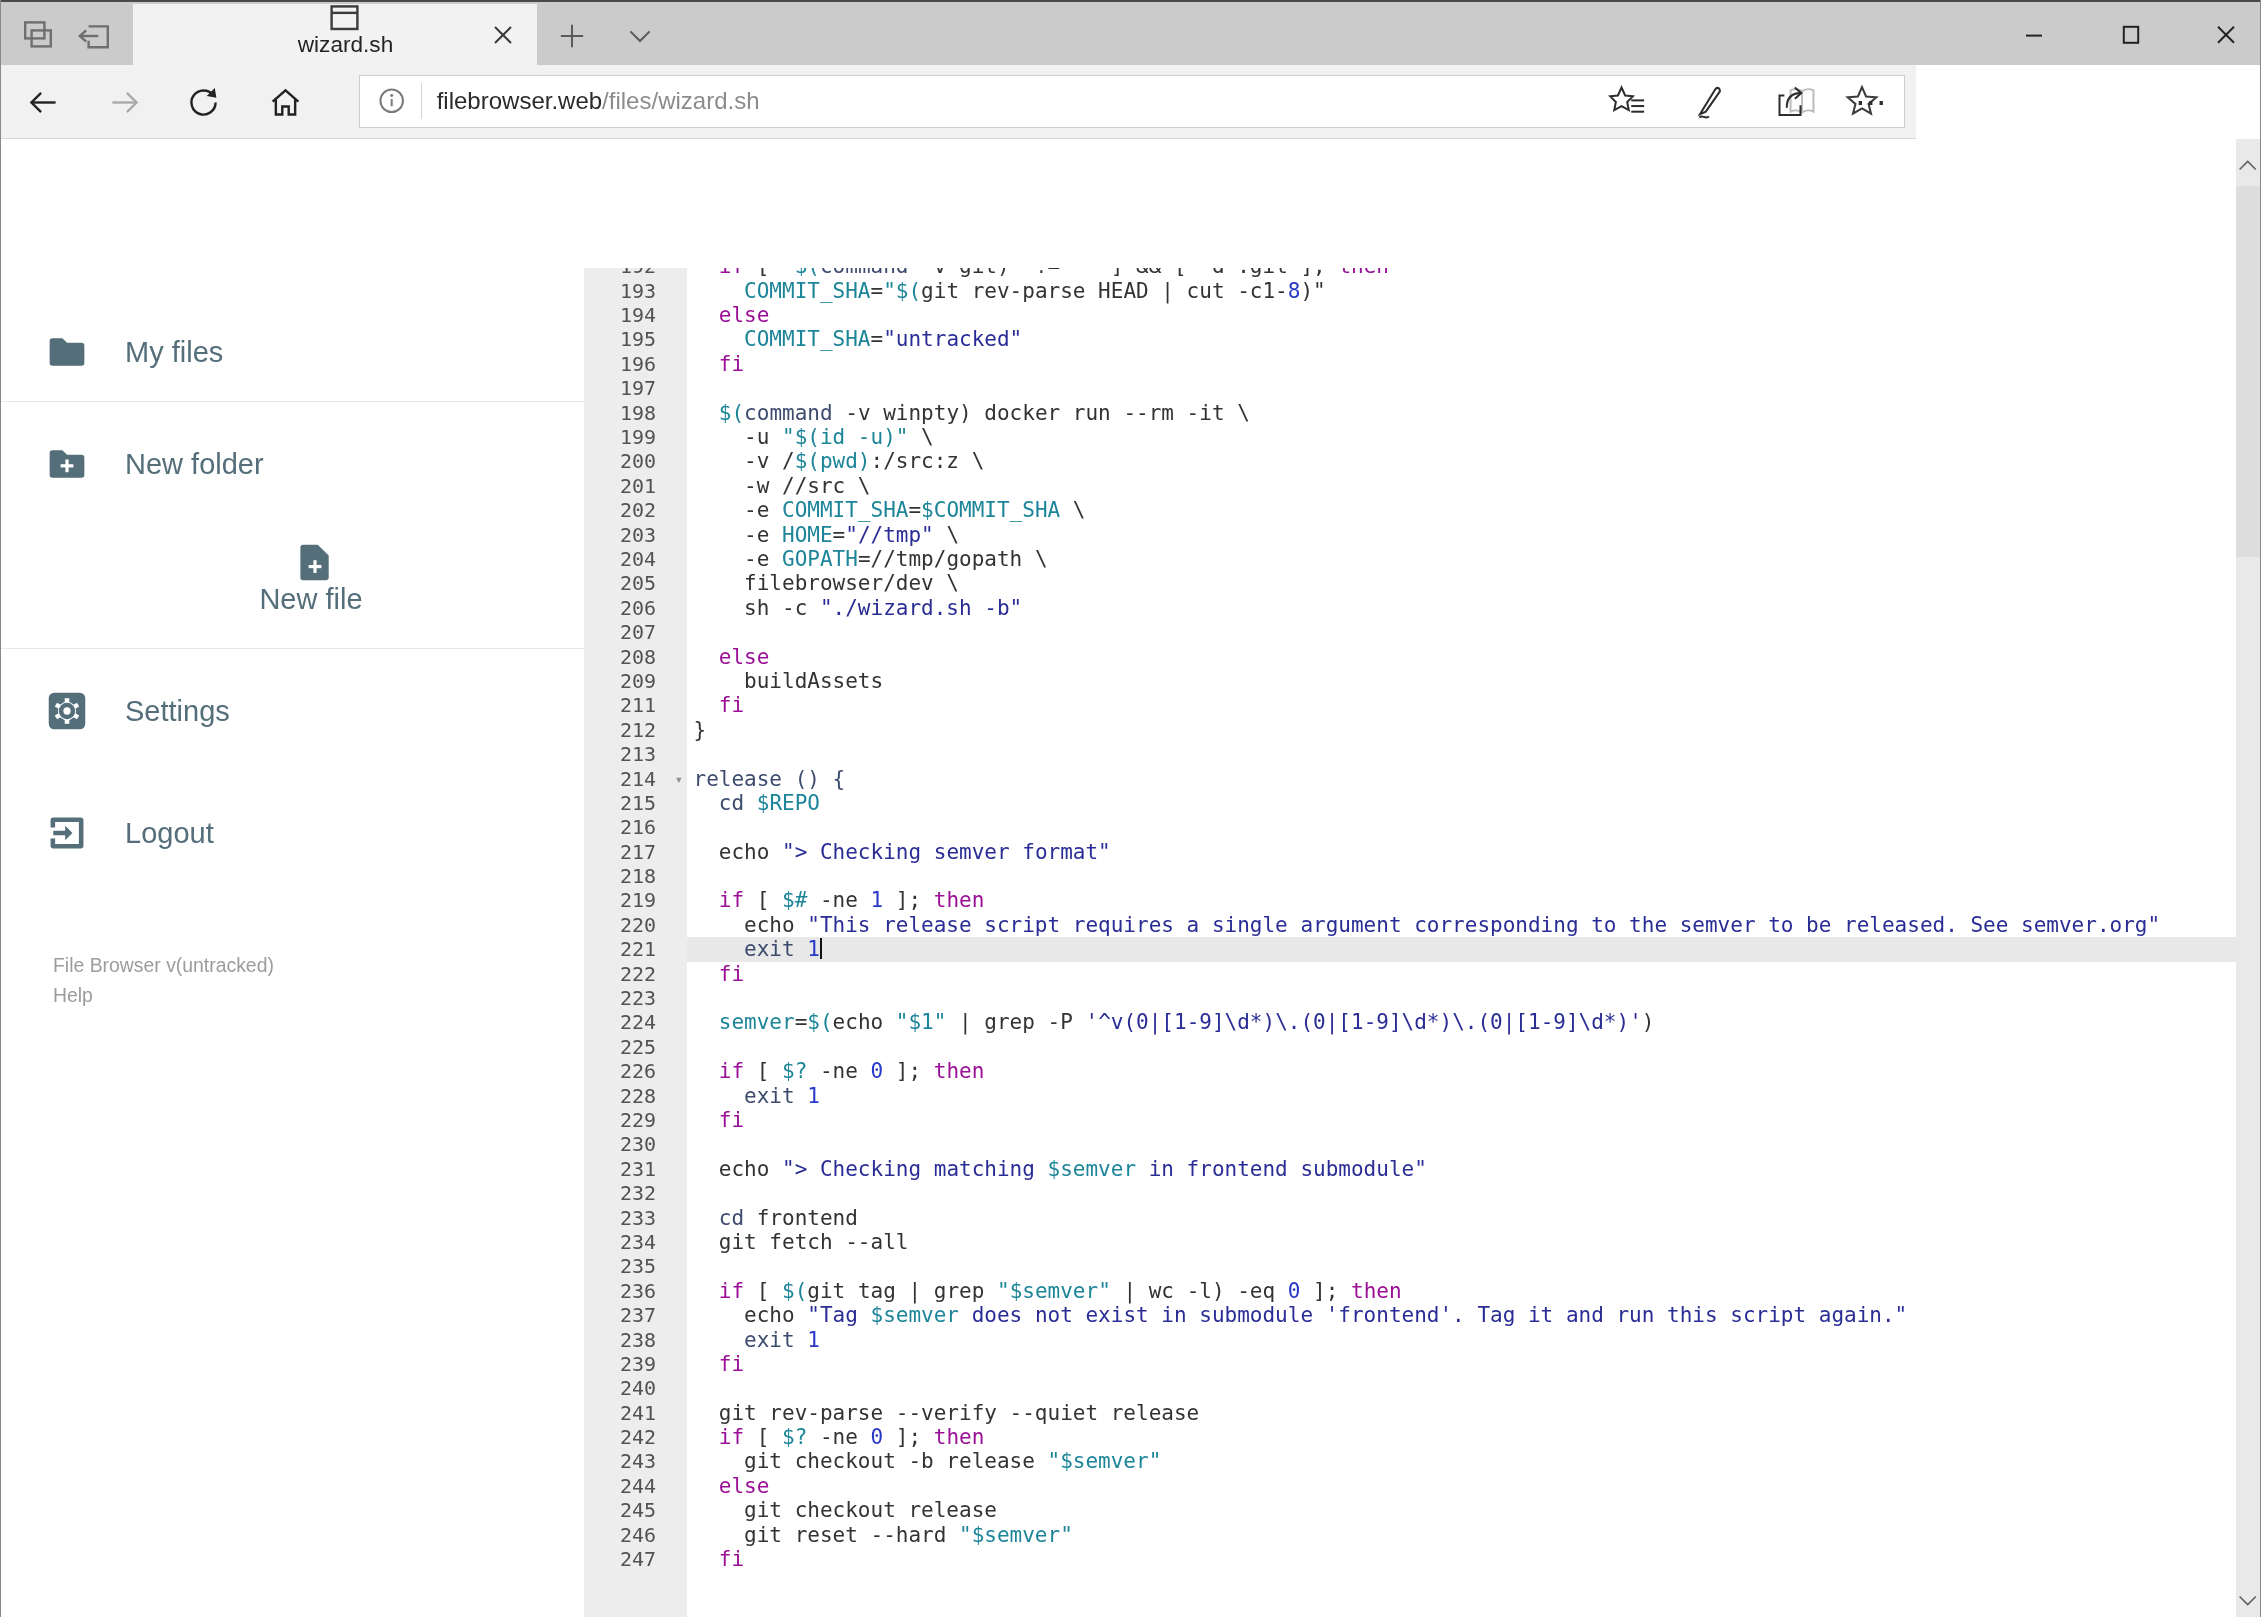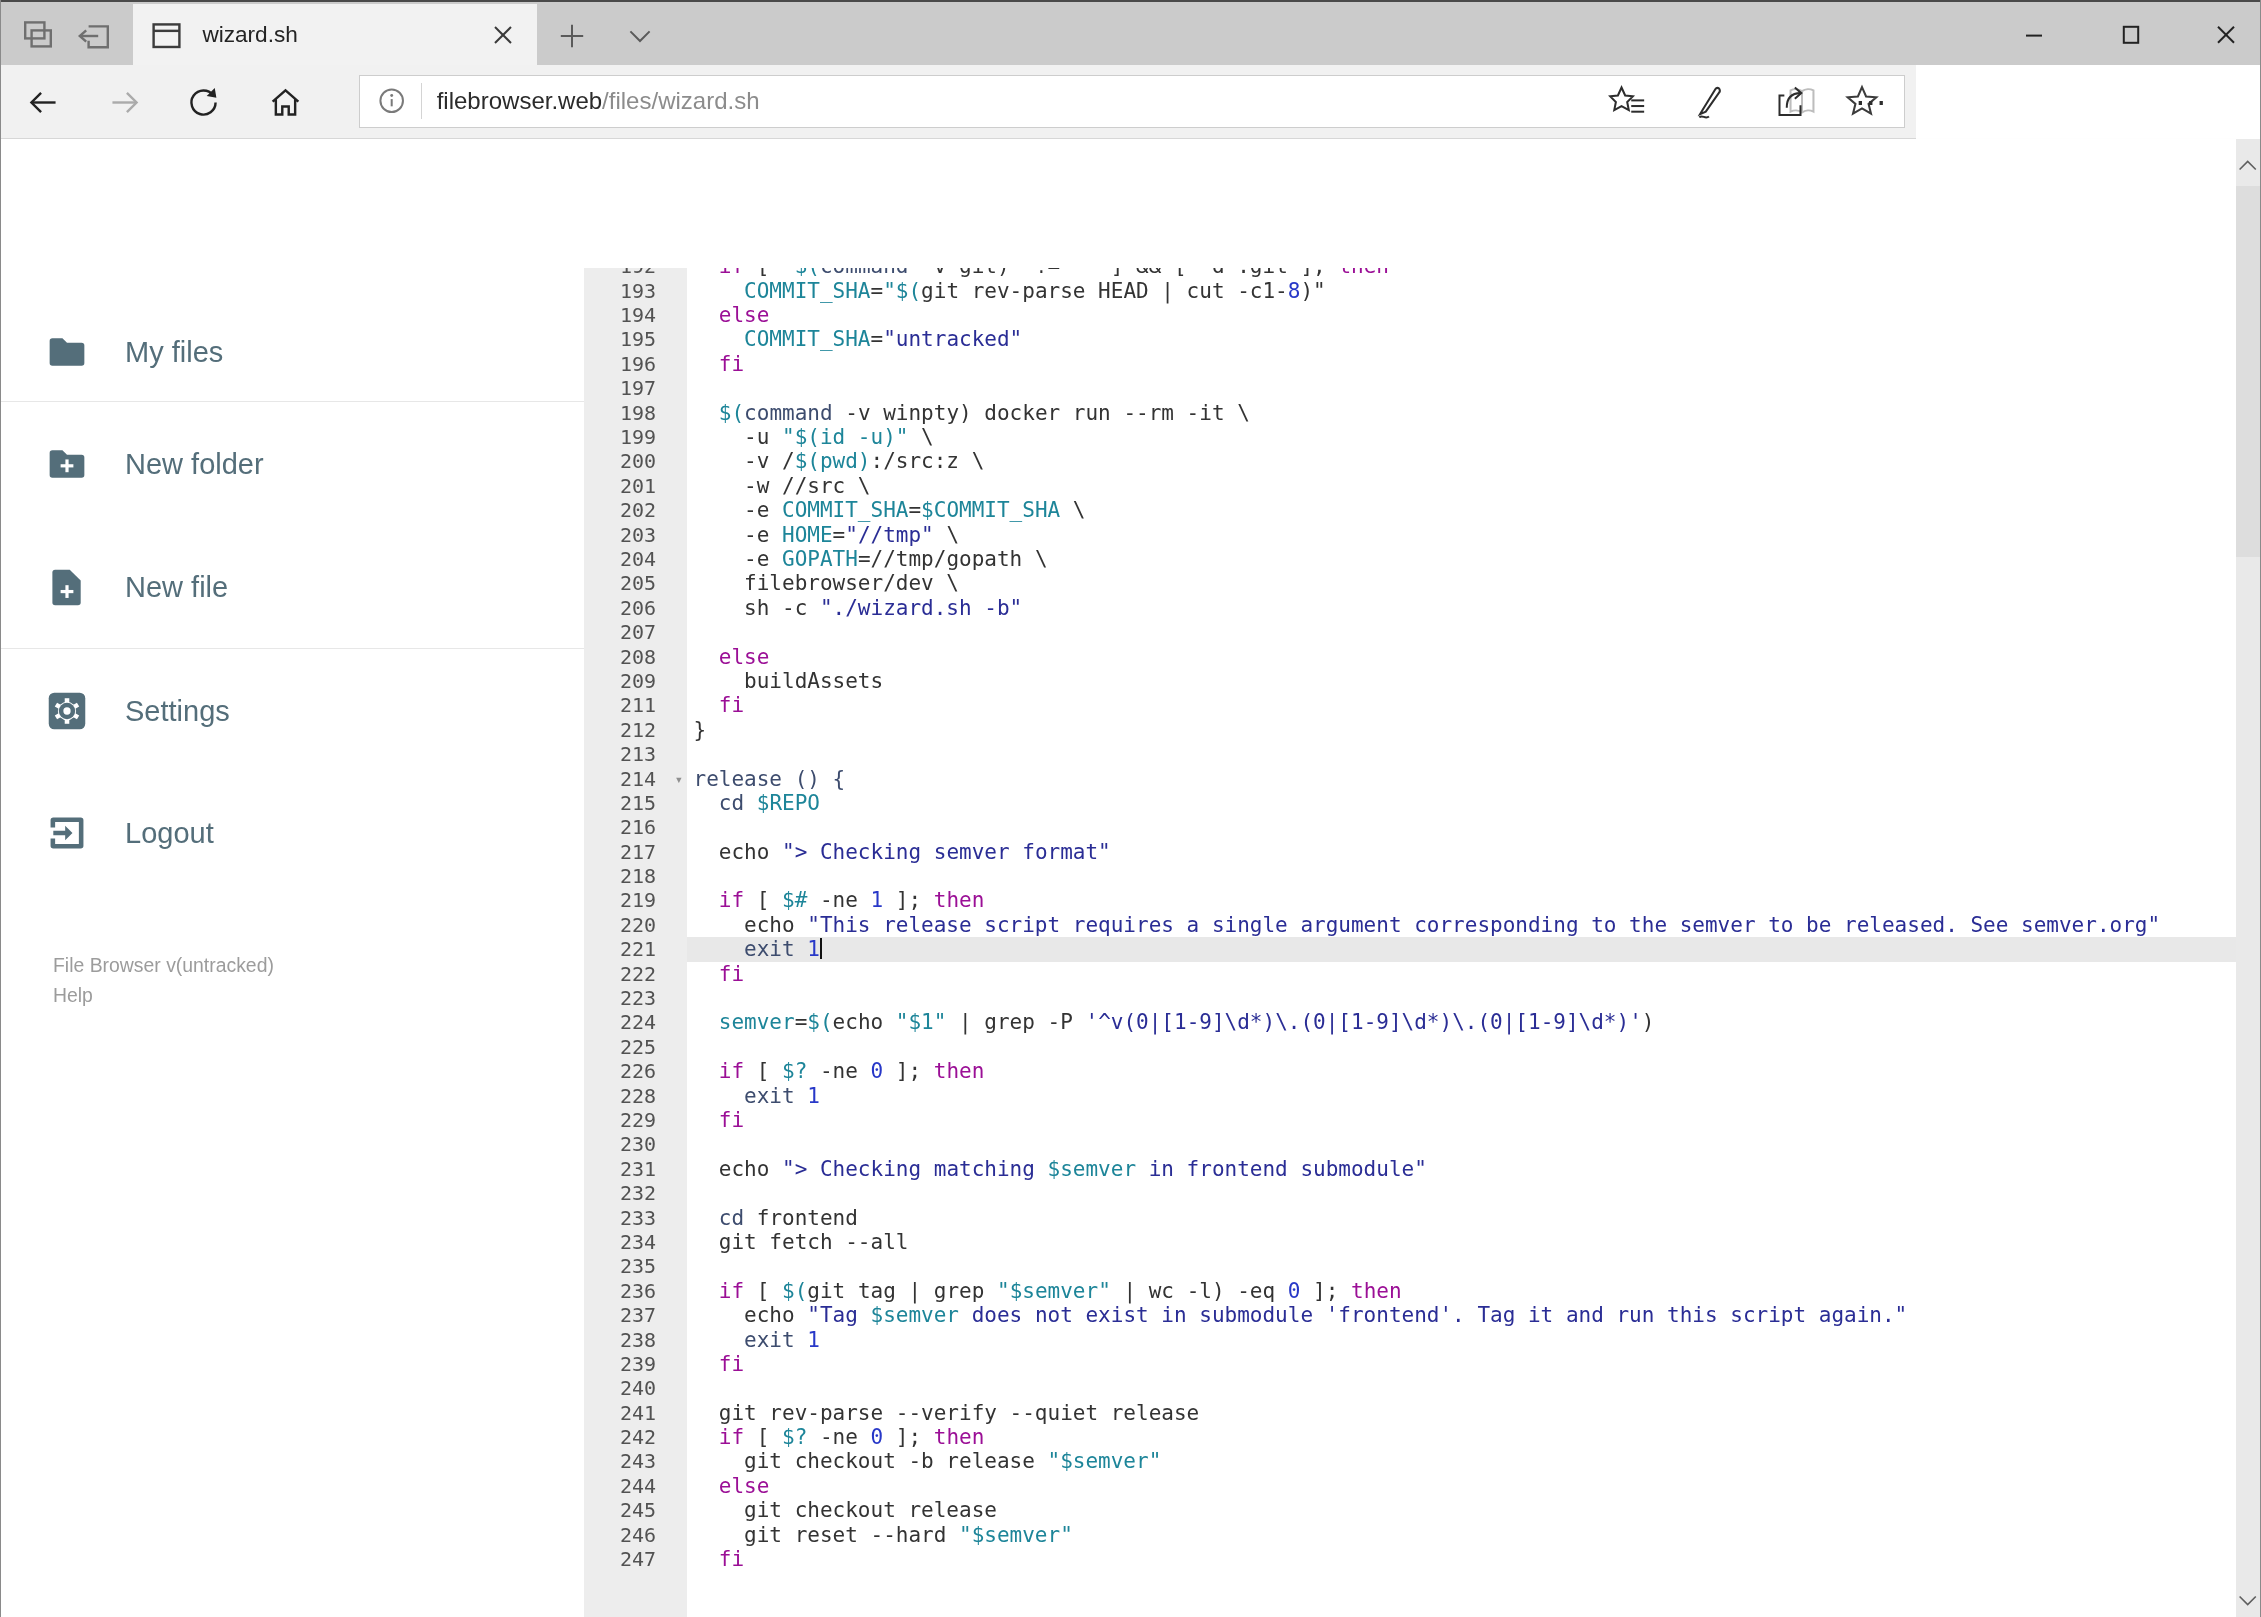--- a/index.html
+++ b/index.html
@@ -4,21 +4,21 @@
 <style>
   html,body{margin:0;padding:0;}
   body{
     width:2261px;height:1617px;position:relative;overflow:hidden;
     font-family:"Liberation Sans",sans-serif;background:#ffffff;
     border-left:0.8px solid #8a8a8a;border-right:0.8px solid #8a8a8a;box-sizing:border-box;
   }
   
   .titlebar{position:absolute;left:0;top:0;width:2261px;height:65px;background:#cbcbcb;border-top:2.4px solid #4a4a4a;box-sizing:border-box;}
   .tb-icon{position:absolute;top:18px;width:36px;height:32px;}
-  .tab{position:absolute;left:132px;top:2.4px;width:404px;height:62px;background:#f2f2f2;display:flex;align-items:center;}
+  .tab{position:absolute;left:132px;top:2.4px;width:404px;height:62px;background:#f2f2f2;display:flex;align-items:center;flex-direction:column;}
   .tab-favicon{margin-left:19.4px;width:29px;height:27.4px;}
   .tab-title{margin-left:21px;font-size:22.6px;color:#242424;}
   .tab-close{position:absolute;right:18px;top:14.5px;width:32px;height:32px;}
   .newtab{position:absolute;left:555px;top:18px;width:32px;height:32px;}
   .tabchevron{position:absolute;left:623px;top:22.6px;width:32px;height:24px;}
   .winbtn{position:absolute;top:16px;width:36px;height:32px;}
   .toolbar{position:absolute;left:0;top:65px;width:1915px;height:74px;background:#f1f1f1;border-bottom:0.8px solid #d8d8d8;box-sizing:border-box;}
   .nav-icon{position:absolute;top:19.4px;width:37px;height:37px;}
   .urlbar{position:absolute;left:358px;top:9.7px;width:1546px;height:53px;background:#ffffff;border:0.8px solid #cdcdcd;box-sizing:border-box;display:flex;align-items:center;}
   .url-info{margin-left:18px;width:27.4px;height:27.4px;flex:none;}
@@ -342,21 +342,21 @@
       <svg width="42" height="42" viewBox="0 0 46 42">
           <path d="M4 9 a3 3 0 0 1 3 -3 h11 l5 5 h16 a3 3 0 0 1 3 3 v19 a3 3 0 0 1 -3 3 h-32 a3 3 0 0 1 -3 -3 z" fill="#546e7a"></path>
           <g stroke="#ffffff" stroke-width="3.5">
             <line x1="23" y1="16" x2="23" y2="30"></line>
             <line x1="16" y1="23" x2="30" y2="23"></line>
           </g>
         </svg>
     </span>
     <span class="slabel">New folder</span>
   </div>
-  <div class="side-item" style="top:280px;">
+  <div class="side-item" style="top:273px;flex-direction:column;">
     <span class="sicon">
       <svg width="42" height="42" viewBox="0 0 46 46">
           <path d="M10 4 h16 l12 12 v24 a3 3 0 0 1 -3 3 h-25 a3 3 0 0 1 -3 -3 v-33 a3 3 0 0 1 3 -3 z" fill="#546e7a"></path>
           <g stroke="#ffffff" stroke-width="3.5">
             <line x1="23" y1="21" x2="23" y2="35"></line>
             <line x1="16" y1="28" x2="30" y2="28"></line>
           </g>
         </svg>
     </span>
     <span class="slabel">New file</span>

